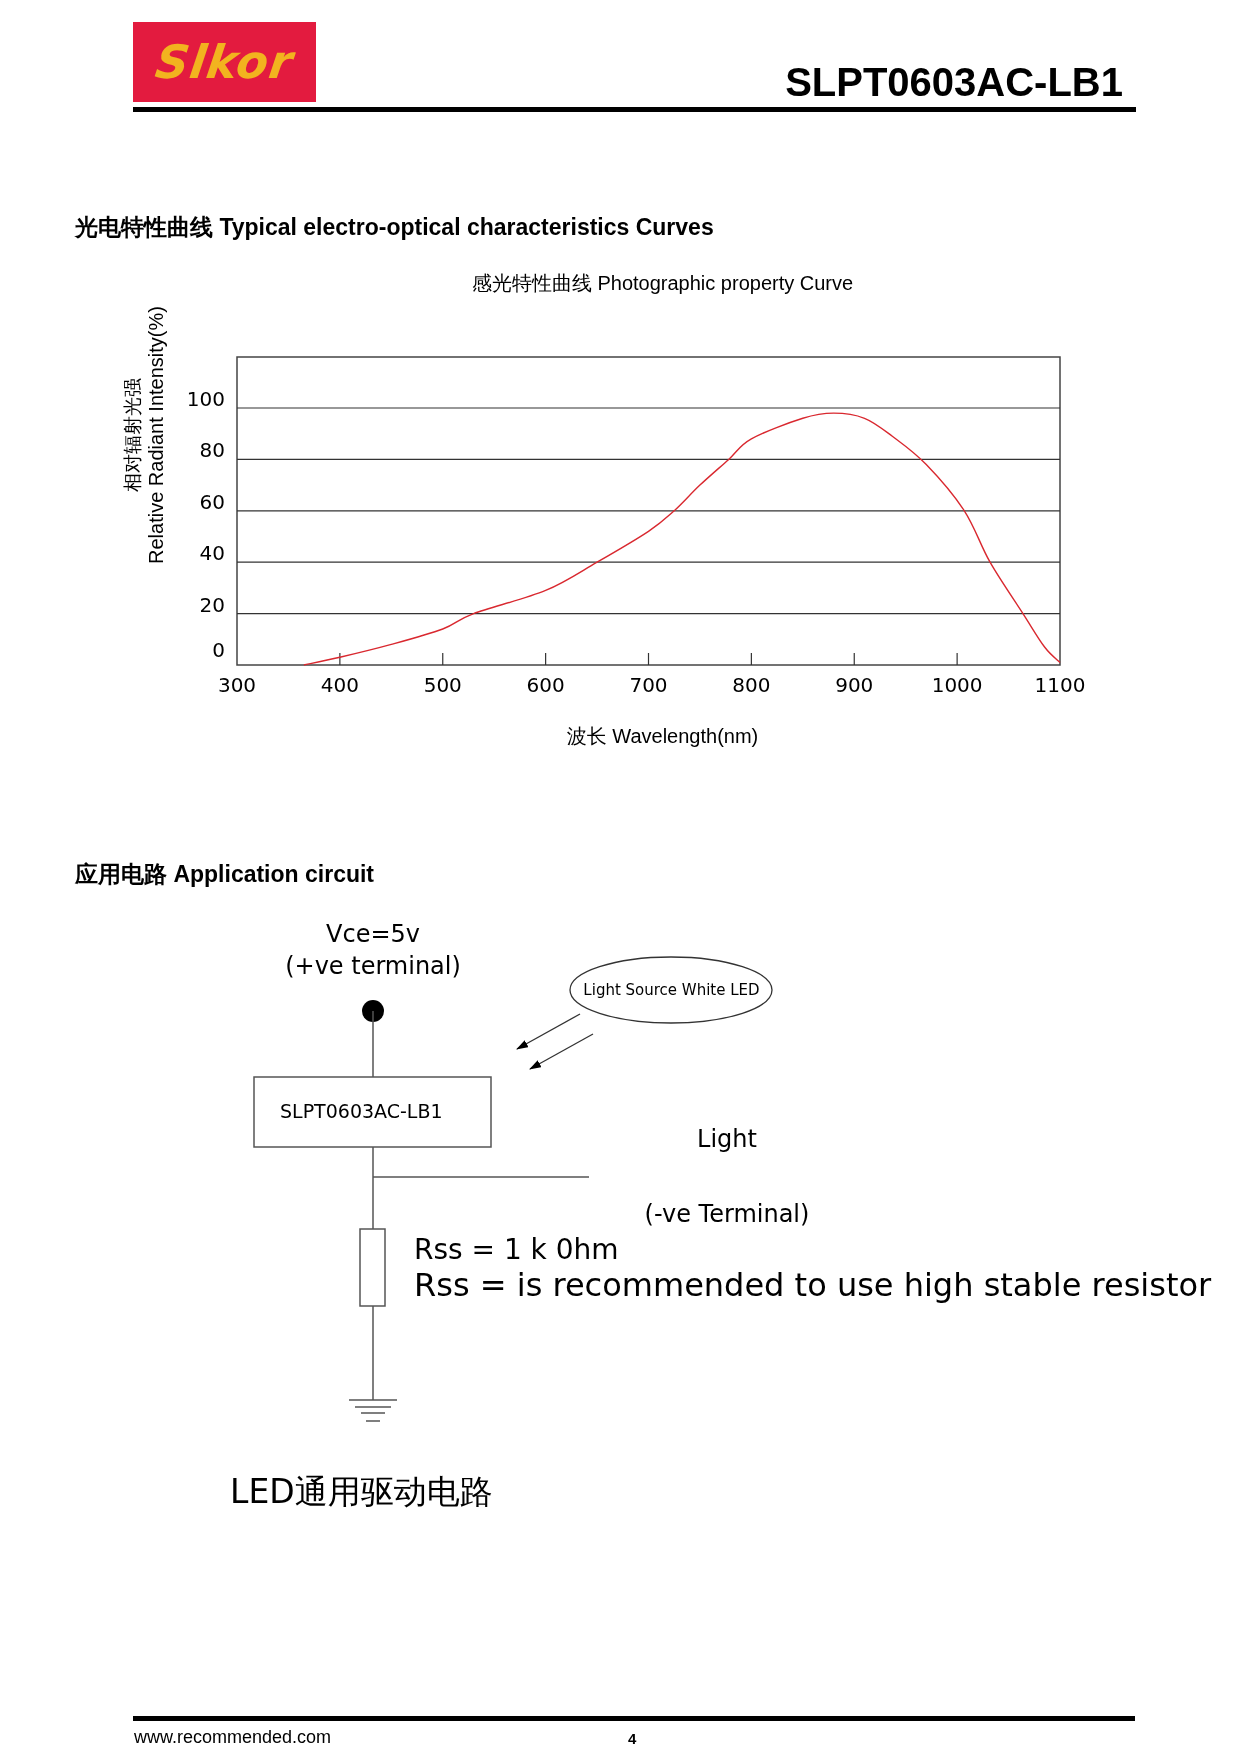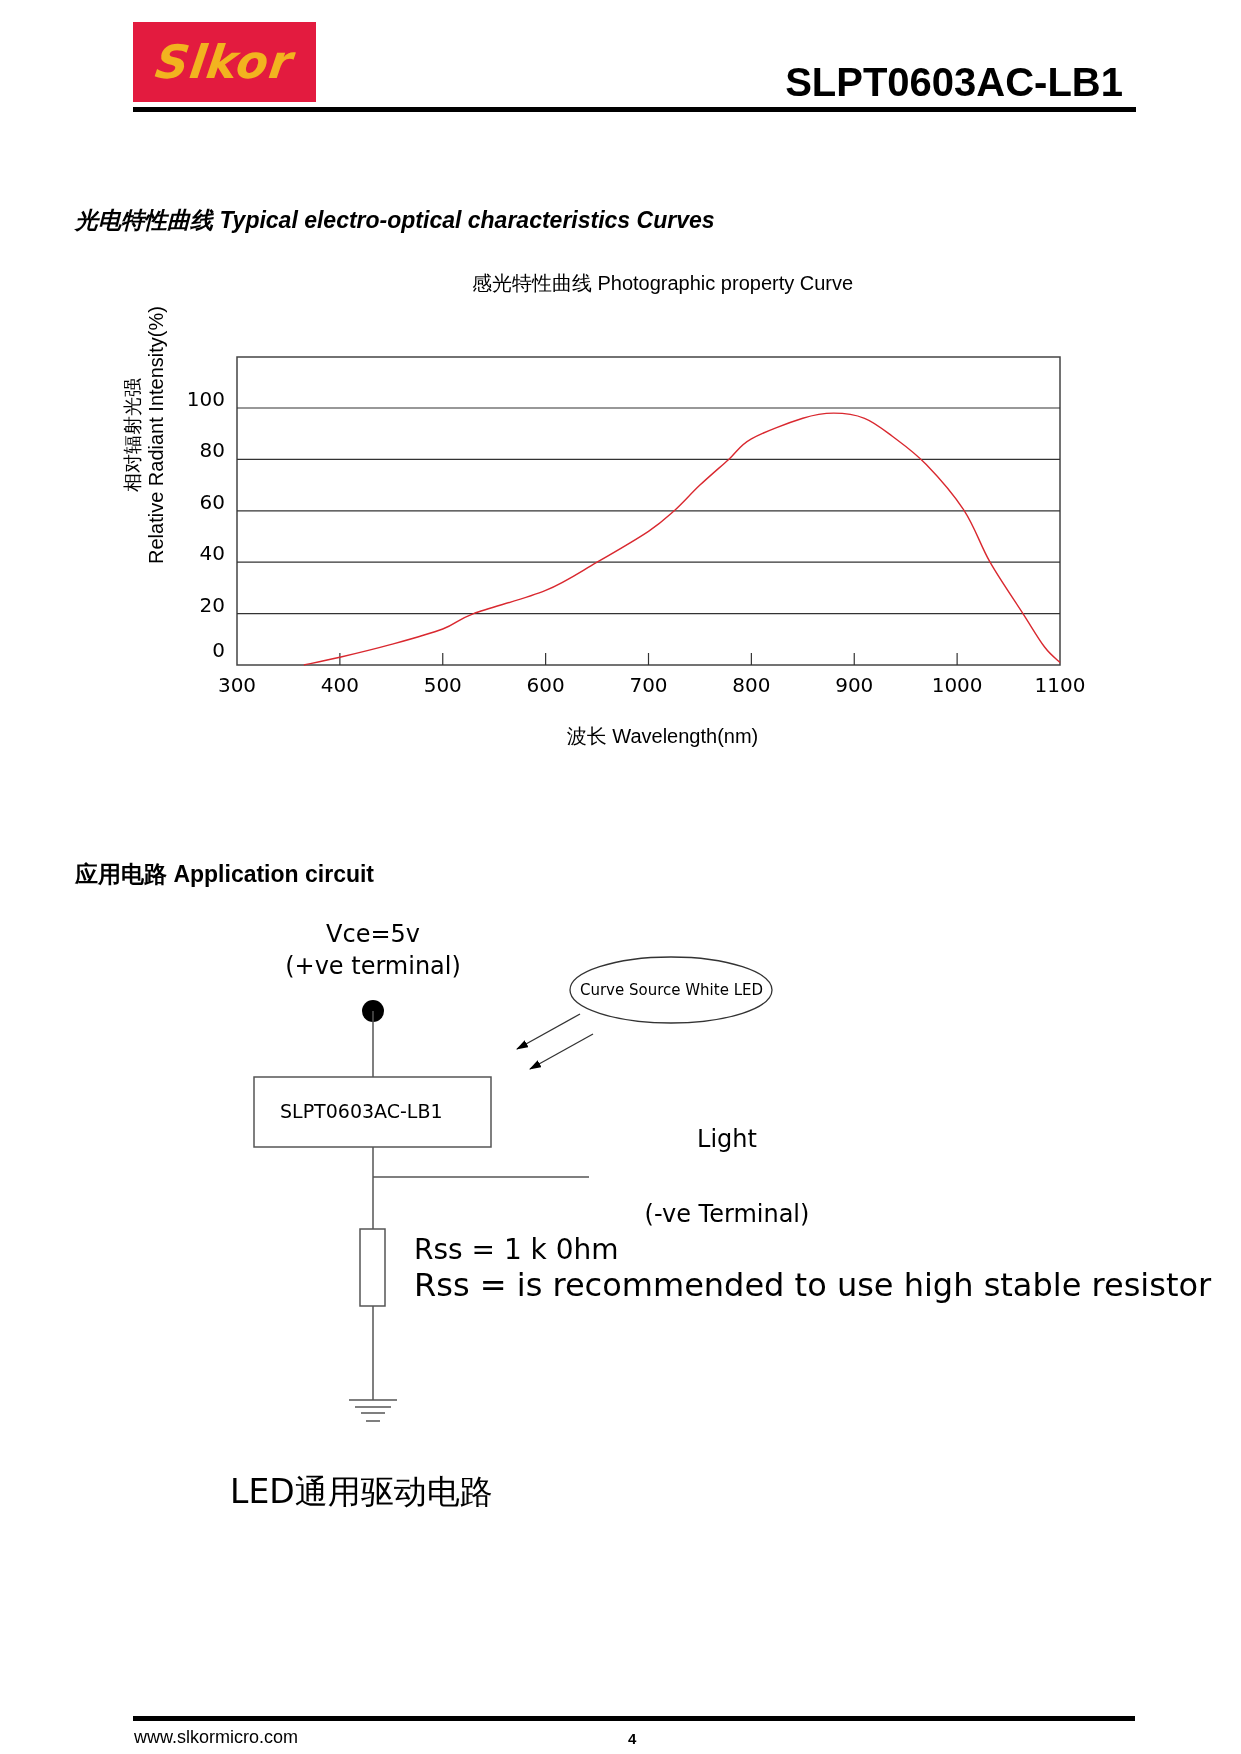--- a/index.html
+++ b/index.html
@@ -22,21 +22,21 @@
 </style>
 </head>
 <body>
 
 <div class="abs logo">
   <span>Slkor</span>
 </div>
 <div class="abs doc-title">SLPT0603AC-LB1</div>
 <div class="abs rule-top"></div>
 
-<div class="abs h2" style="left:75px; top:205px;font-style:italic;">光电特性曲线 Typical electro-optical characteristics Curves</div>
+<div class="abs h2" style="left:75px; top:212px;">光电特性曲线 Typical electro-optical characteristics Curves</div>
 <div class="abs chart-title">感光特性曲线  Photographic property Curve</div>
 
 <svg class="abs svgwrap" width="1241" height="1754" style="pointer-events:none">
   <g id="chart-g">
       <rect x="237" y="357" width="823" height="308" fill="none" stroke="#444" stroke-width="1.5"></rect>
       <text x="225" y="657" text-anchor="end" font-size="20" font-family="DejaVu Sans, sans-serif">0</text>
       <line x1="237" y1="613.6" x2="1060" y2="613.6" stroke="#333" stroke-width="1.2"></line>
       <text x="225" y="611.6" text-anchor="end" font-size="20" font-family="DejaVu Sans, sans-serif">20</text>
       <line x1="237" y1="562.2" x2="1060" y2="562.2" stroke="#333" stroke-width="1.2"></line>
       <text x="225" y="560.2" text-anchor="end" font-size="20" font-family="DejaVu Sans, sans-serif">40</text>
@@ -93,23 +93,23 @@
     <line x1="361" y1="1413" x2="385" y2="1413"></line>
     <line x1="366" y1="1421" x2="380" y2="1421"></line>
   </g>
   <ellipse cx="671" cy="990" rx="101" ry="33" fill="none" stroke="#333" stroke-width="1.3"></ellipse>
   <line x1="580" y1="1014" x2="517" y2="1049" stroke="#333" stroke-width="1.3" marker-end="url(#ah)"></line>
   <line x1="593" y1="1034" x2="530" y2="1069" stroke="#333" stroke-width="1.3" marker-end="url(#ah)"></line>
 </svg>
 
 <div class="abs diag circ-label" style="left:273px; top:920px; width:200px;">Vce=5v</div>
 <div class="abs diag circ-label" style="left:263px; top:952px; width:220px;">(+ve terminal)</div>
-<div class="abs diag" style="left:570px; top:981px; width:203px; text-align:center; font-size:15px;">Curve Source White LED</div>
+<div class="abs diag" style="left:570px; top:981px; width:203px; text-align:center; font-size:15px;">Light Source White LED</div>
 <div class="abs diag" style="left:280px; top:1100px; font-size:19px;">SLPT0603AC-LB1</div>
 <div class="abs diag circ-label" style="left:627px; top:1125px; width:200px;">Light</div>
 <div class="abs diag circ-label" style="left:627px; top:1158px; width:200px;margin-top:42px;">(-ve Terminal)</div>
 <div class="abs diag" style="left:414px; top:1233px; font-size:28px;">Rss = 1 k 0hm</div>
 <div class="abs diag" style="left:414px; top:1266px; font-size:32px;">Rss = is recommended to use high stable resistor</div>
 <div class="abs diag" style="left:230px; top:1470px; font-size:33px;">LED通用驱动电路</div>
 
 <div class="abs rule-bot"></div>
-<div class="abs foot" style="left:134px;">www.slkormicro.com</div>
+<div class="abs foot" style="left:134px;">www.recommended.com</div>
 <div class="abs foot" style="left:628px; font-weight:bold; font-size:15px; top:1730px;">4</div>
 
 </body></html>

